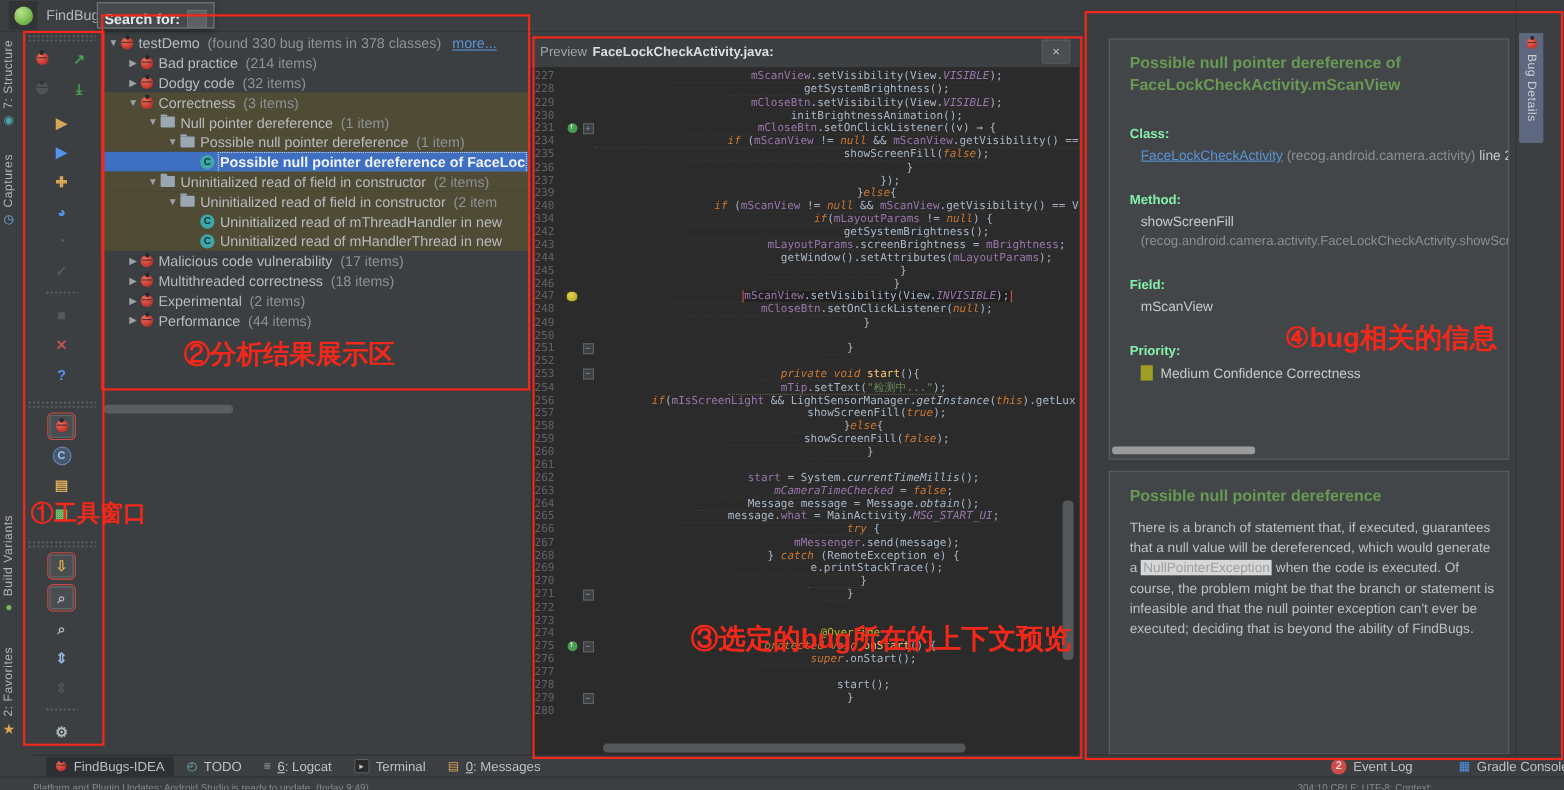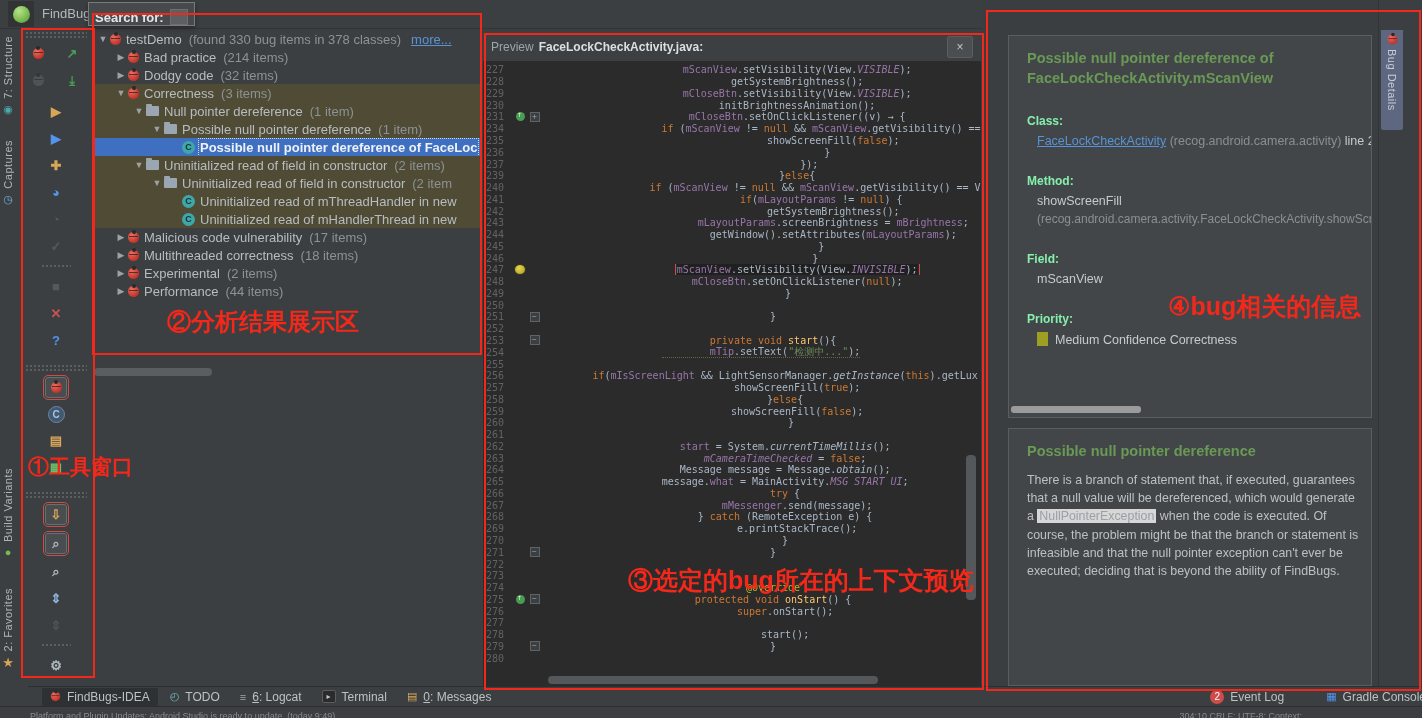--- a/index.html
+++ b/index.html
@@ -55,21 +55,21 @@
   #editor{left:483px;top:62px;width:498px;height:624px;background:#2b2b2b;overflow:hidden;font-family:"DejaVu Sans Mono",monospace;font-size:10px;}
   #gutter-bg{left:483px;top:62px;width:64px;height:624px;background:#313335;border-right:1px solid #3a3d3f;}
   .cl{height:11.77px;display:flex;align-items:center;white-space:pre;position:relative;}
   .cl .ln{width:26px;flex:none;color:#606366;padding-left:3px;}
   .cl .gut{width:16px;flex:none;display:flex;align-items:center;justify-content:center;}
   .cl .fold{width:13px;flex:none;color:#8f969b;font-size:8px;text-align:center;}
   .cl .fold i{display:inline-block;width:8px;height:8px;line-height:7px;border:1px solid #5f6365;background:#3c3f41;font-style:normal;font-size:8px;}
   .cl .body{flex:1;color:#a9b7c6;overflow:hidden;text-align:center;}
   .uline{border-bottom:1px dotted rgba(150,148,90,.55);}
   .boxed{outline:1px solid #cf4b45;outline-offset:1px;background:rgba(0,0,0,.25);}
-  .k{color:#cc7832;} .f{color:#9876aa;} .c{color:#9876aa;font-style:italic;}
+  .k{color:#cc7832;font-style:italic;} .f{color:#9876aa;} .c{color:#9876aa;font-style:italic;}
   .s{color:#6a8759;} .m{color:#ffc66d;} .a{color:#bbb529;} .i{font-style:italic;}
   .gut-o{width:9px;height:9px;border-radius:50%;background:#499c54;position:relative;}
   .gut-o::after{content:"↑";position:absolute;left:1.5px;top:-2px;font-size:8px;color:#dff0de;}
   .gut-b{width:10px;height:9px;border-radius:50%;background:radial-gradient(circle at 40% 35%,#e8d44c,#a89a23);border:1px solid #3a3a25;}
   #ed-vscroll{left:966px;top:455px;width:10px;height:145px;background:#55585a;border-radius:4px;}
   #ed-hscroll{left:548px;top:676px;width:330px;height:8px;background:#55585a;border-radius:4px;}
   
   #rpanel{left:982px;top:0px;width:396px;height:686px;background:#3b3e40;}
   .dsec{position:absolute;left:26px;width:364px;background:#424649;border:1px solid #5a5e61;box-sizing:border-box;padding:12px 18px;overflow:hidden;}
   #dsec1{top:35px;height:383px;}
@@ -284,35 +284,34 @@
       <div class="cl"><span class="ln">228</span><span class="gut"></span><span class="fold"></span><span class="body"><span class="uline">            <span><span>getSystemBrightness();</span></span></span></span></div>
       <div class="cl"><span class="ln">229</span><span class="gut"></span><span class="fold"></span><span class="body"><span class="uline">            <span><span class="f">mCloseBtn</span><span>.setVisibility(View.</span><span class="c">VISIBLE</span><span>);</span></span></span></span></div>
       <div class="cl"><span class="ln">230</span><span class="gut"></span><span class="fold"></span><span class="body"><span class="uline">            <span><span>initBrightnessAnimation();</span></span></span></span></div>
       <div class="cl"><span class="ln">231</span><span class="gut"><span class="gut-o"></span></span><span class="fold"><i>+</i></span><span class="body"><span class="uline">            <span><span class="f">mCloseBtn</span><span>.setOnClickListener((v) → {</span></span></span></span></div>
       <div class="cl"><span class="ln">234</span><span class="gut"></span><span class="fold"></span><span class="body"><span class="uline">                    <span><span class="k">if</span><span> (</span><span class="f">mScanView</span><span> != </span><span class="k">null</span><span> &amp;&amp; </span><span class="f">mScanView</span><span>.getVisibility() == </span></span></span></span></div>
       <div class="cl"><span class="ln">235</span><span class="gut"></span><span class="fold"></span><span class="body"><span class="uline">                        <span><span>showScreenFill(</span><span class="k">false</span><span>);</span></span></span></span></div>
       <div class="cl"><span class="ln">236</span><span class="gut"></span><span class="fold"></span><span class="body"><span class="uline">                      <span><span>}</span></span></span></span></div>
       <div class="cl"><span class="ln">237</span><span class="gut"></span><span class="fold"></span><span class="body"><span class="uline">                <span><span>});</span></span></span></span></div>
       <div class="cl"><span class="ln">239</span><span class="gut"></span><span class="fold"></span><span class="body"><span class="uline">            <span><span>}</span><span class="k">else</span><span>{</span></span></span></span></div>
       <div class="cl"><span class="ln">240</span><span class="gut"></span><span class="fold"></span><span class="body"><span class="uline">                  <span><span class="k">if</span><span> (</span><span class="f">mScanView</span><span> != </span><span class="k">null</span><span> &amp;&amp; </span><span class="f">mScanView</span><span>.getVisibility() == View.</span></span></span></span></div>
-      <div class="cl"><span class="ln">241</span><span class="gut"></span><span class="fold"></span><span class="body"><span class="uline">                    <span><span class="k">if</span><span>(</span><span class="f">mLayoutParams</span><span> != </span><span class="k">null</span><span>) {</span></span></span></span></div>
+      <div class="cl"><span class="ln">334</span><span class="gut"></span><span class="fold"></span><span class="body"><span class="uline">                    <span><span class="k">if</span><span>(</span><span class="f">mLayoutParams</span><span> != </span><span class="k">null</span><span>) {</span></span></span></span></div>
       <div class="cl"><span class="ln">242</span><span class="gut"></span><span class="fold"></span><span class="body"><span class="uline">                        <span><span>getSystemBrightness();</span></span></span></span></div>
       <div class="cl"><span class="ln">243</span><span class="gut"></span><span class="fold"></span><span class="body"><span class="uline">                        <span><span class="f">mLayoutParams</span><span>.screenBrightness = </span><span class="f">mBrightness</span><span>;</span></span></span></span></div>
       <div class="cl"><span class="ln">244</span><span class="gut"></span><span class="fold"></span><span class="body"><span class="uline">                        <span><span>getWindow().setAttributes(</span><span class="f">mLayoutParams</span><span>);</span></span></span></span></div>
       <div class="cl"><span class="ln">245</span><span class="gut"></span><span class="fold"></span><span class="body"><span class="uline">                    <span><span>}</span></span></span></span></div>
       <div class="cl"><span class="ln">246</span><span class="gut"></span><span class="fold"></span><span class="body"><span class="uline">                  <span><span>}</span></span></span></span></div>
       <div class="cl"><span class="ln">247</span><span class="gut"><span class="gut-b"></span></span><span class="fold"></span><span class="body"><span class="uline">            <span class="boxed"><span class="f">mScanView</span><span>.setVisibility(View.</span><span class="c">INVISIBLE</span><span>);</span></span></span></span></div>
       <div class="cl"><span class="ln">248</span><span class="gut"></span><span class="fold"></span><span class="body"><span class="uline">            <span><span class="f">mCloseBtn</span><span>.setOnClickListener(</span><span class="k">null</span><span>);</span></span></span></span></div>
       <div class="cl"><span class="ln">249</span><span class="gut"></span><span class="fold"></span><span class="body"><span class="uline">         <span><span>}</span></span></span></span></div>
       <div class="cl"><span class="ln">250</span><span class="gut"></span><span class="fold"></span><span class="body"></span></div>
       <div class="cl"><span class="ln">251</span><span class="gut"></span><span class="fold"><i>−</i></span><span class="body"><span class="uline">    <span><span>}</span></span></span></span></div>
       <div class="cl"><span class="ln">252</span><span class="gut"></span><span class="fold"></span><span class="body"></span></div>
       <div class="cl"><span class="ln">253</span><span class="gut"></span><span class="fold"><i>−</i></span><span class="body"><span class="uline">    <span><span class="k">private void</span><span> </span><span class="m">start</span><span>(){</span></span></span></span></div>
       <div class="cl"><span class="ln">254</span><span class="gut"></span><span class="fold"></span><span class="body"><span class="uline">        <span><span class="f">mTip</span><span>.setText(</span><span class="s">"检测中..."</span><span>);</span></span></span></span></div>
-      <div class="cl"><span class="ln">255</span><span class="gut"></span><span class="fold"></span><span class="body"></span></div>
       <div class="cl"><span class="ln">256</span><span class="gut"></span><span class="fold"></span><span class="body"><span class="uline">        <span><span class="k">if</span><span>(</span><span class="f">mIsScreenLight</span><span> &amp;&amp; LightSensorManager.</span><span class="i">getInstance</span><span>(</span><span class="k">this</span><span>).getLux</span></span></span></span></div>
       <div class="cl"><span class="ln">257</span><span class="gut"></span><span class="fold"></span><span class="body"><span class="uline">            <span><span>showScreenFill(</span><span class="k">true</span><span>);</span></span></span></span></div>
       <div class="cl"><span class="ln">258</span><span class="gut"></span><span class="fold"></span><span class="body"><span class="uline">        <span><span>}</span><span class="k">else</span><span>{</span></span></span></span></div>
       <div class="cl"><span class="ln">259</span><span class="gut"></span><span class="fold"></span><span class="body"><span class="uline">            <span><span>showScreenFill(</span><span class="k">false</span><span>);</span></span></span></span></div>
       <div class="cl"><span class="ln">260</span><span class="gut"></span><span class="fold"></span><span class="body"><span class="uline">          <span><span>}</span></span></span></span></div>
       <div class="cl"><span class="ln">261</span><span class="gut"></span><span class="fold"></span><span class="body"></span></div>
       <div class="cl"><span class="ln">262</span><span class="gut"></span><span class="fold"></span><span class="body"><span class="uline">        <span><span class="f">start</span><span> = System.</span><span class="i">currentTimeMillis</span><span>();</span></span></span></span></div>
       <div class="cl"><span class="ln">263</span><span class="gut"></span><span class="fold"></span><span class="body"><span class="uline">        <span><span class="c">mCameraTimeChecked</span><span> = </span><span class="k">false</span><span>;</span></span></span></span></div>
       <div class="cl"><span class="ln">264</span><span class="gut"></span><span class="fold"></span><span class="body"><span class="uline">        <span><span>Message message = Message.</span><span class="i">obtain</span><span>();</span></span></span></span></div>
       <div class="cl"><span class="ln">265</span><span class="gut"></span><span class="fold"></span><span class="body"><span class="uline">        <span><span>message.</span><span class="f">what</span><span> = MainActivity.</span><span class="c">MSG_START_UI</span><span>;</span></span></span></span></div>

